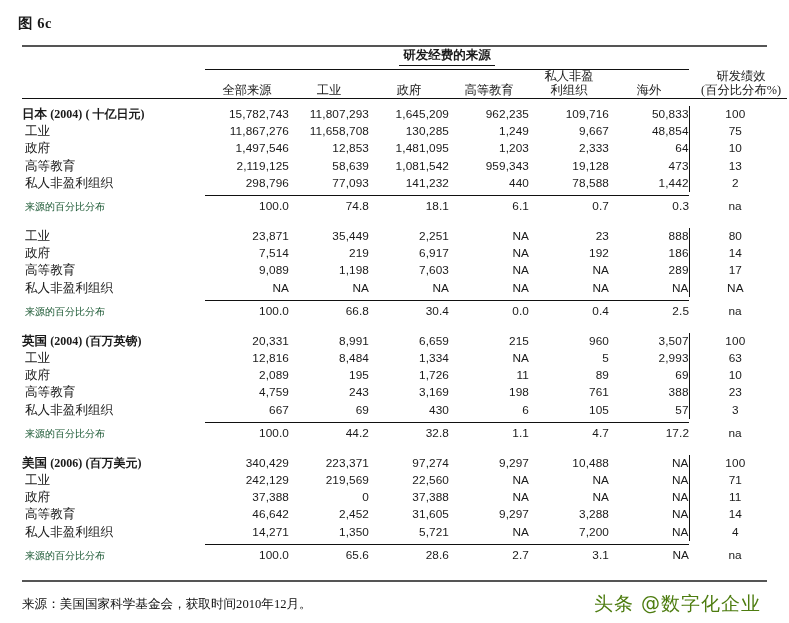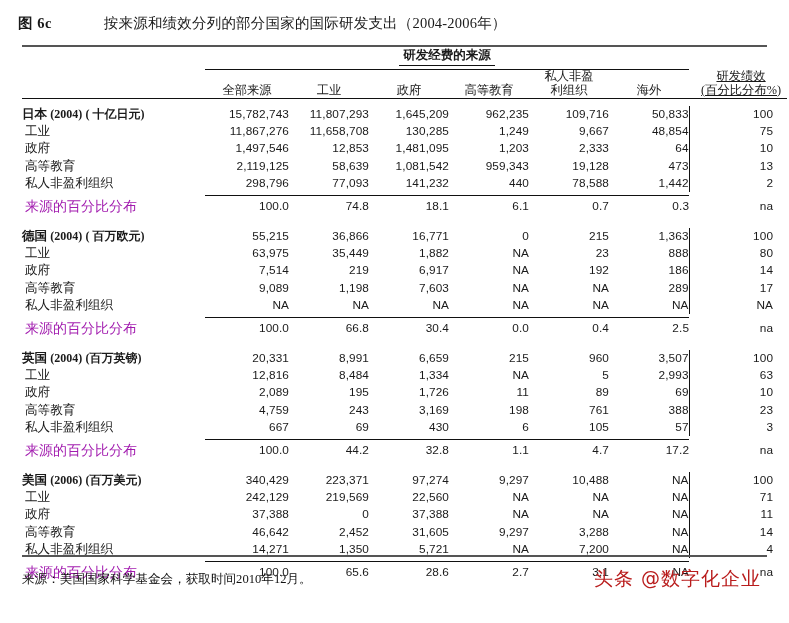--- a/index.html
+++ b/index.html
@@ -101,21 +101,21 @@
   }
 
   .colhdr td {
     text-align: center;
     font-weight: bold;
     font-size: 12.3px;
     padding-bottom: 3px;
     line-height: 13.5px;
   }
   .colhdr td.hdr-label { text-align: left; }
-  .colhdr td.hdr-perf { padding-left: 6px; text-decoration: underline; }
+  .colhdr td.hdr-perf { padding-left: 6px; }
 
   
   tr.datarow td { height: 17.2px; line-height: 17.2px; }
   td.lbl {
     text-align: left;
     padding-left: 2px;
     font-size: 12.6px;
     white-space: nowrap;
   }
   td.lbl.country {
@@ -132,81 +132,81 @@
   td.num {
     text-align: right;
     padding-right: 9px;
     font-family: "Liberation Sans", sans-serif;
     font-size: 11.8px;
     letter-spacing: 0.1px;
   }
   td.num.perf {
     padding-right: 14px;
     padding-left: 8px;
+    text-align: center;
   }
 
   
   tr.datarow td.vsep-start { border-left: 1.3px solid #111; }
   tr.pctrow td.vsep-none { border-left: none; }
 
   
   tr.underline-row td { height: 4px; padding: 0; }
   .ul-inner {
     height: 0;
     border-top: 1.2px solid #111;
     width: 100%;
   }
 
   tr.pctrow td { height: 21px; line-height: 21px; }
-  tr.pctrow td.lbl { color: #a21caf; font-size: 14px; padding-left: 3px; }
+  tr.pctrow td.lbl { color: #14532d; font-size: 10px; padding-left: 3px; }
 
   tr.gap td { height: 11px; }
   tr.gap-sm td { height: 7px; }
 
   
   .footer {
     position: absolute;
     left: 22px;
     right: 22px;
-    bottom: 31px;
+    bottom: 6px;
     width: 745px;
   }
   .foot-rule {
     height: 2px;
     background: #555;
     width: 100%;
     margin-bottom: 9px;
   }
   .foot-body {
     display: flex;
     align-items: center;
     justify-content: space-between;
   }
   .source-text {
     font-size: 12.6px;
     color: #111;
     white-space: nowrap;
   }
   .watermark {
     font-size: 19px;
-    color: #b91c1c;
+    color: #4d7c0f;
     letter-spacing: 1px;
     white-space: nowrap;
     font-family: "DejaVu Sans", sans-serif;
     padding-right: 6px;
   }
 </style>
 </head>
 <body>
 
 <div class="page">
 
   <div class="caption-row">
     <span class="caption-label">图 6c</span>
-    <span class="caption-title">按来源和绩效分列的部分国家的国际研发支出（2004-2006年）</span>
   </div>
 
   <div class="table-wrap">
     <div class="rule-top"></div>
 
     <table class="data">
       <colgroup>
         <col class="c-label">
           <col class="c-num-w">
           <col class="c-num">
@@ -321,34 +321,24 @@
             <td class="num">18.1</td>
             <td class="num">6.1</td>
             <td class="num">0.7</td>
             <td class="num">0.3</td>
             <td class="num perf vsep-none">na</td>
           </tr>
           <tr class="gap">
             <td colspan="8"></td>
           </tr>
           <tr class="datarow">
-            <td class="lbl country"><span>德国</span> <span class="yr">(2004)</span> <span class="yr">( 百万欧元)</span></td>
-            <td class="num">55,215</td>
-            <td class="num">36,866</td>
-            <td class="num">16,771</td>
-            <td class="num">0</td>
-            <td class="num">215</td>
-            <td class="num">1,363</td>
-            <td class="num perf vsep-start">100</td>
-          </tr>
-          <tr class="datarow">
             <td class="lbl sub">工业</td>
-            <td class="num">63,975</td>
+            <td class="num">23,871</td>
             <td class="num">35,449</td>
-            <td class="num">1,882</td>
+            <td class="num">2,251</td>
             <td class="num">NA</td>
             <td class="num">23</td>
             <td class="num">888</td>
             <td class="num perf vsep-start">80</td>
           </tr>
           <tr class="datarow">
             <td class="lbl sub">政府</td>
             <td class="num">7,514</td>
             <td class="num">219</td>
             <td class="num">6,917</td>

